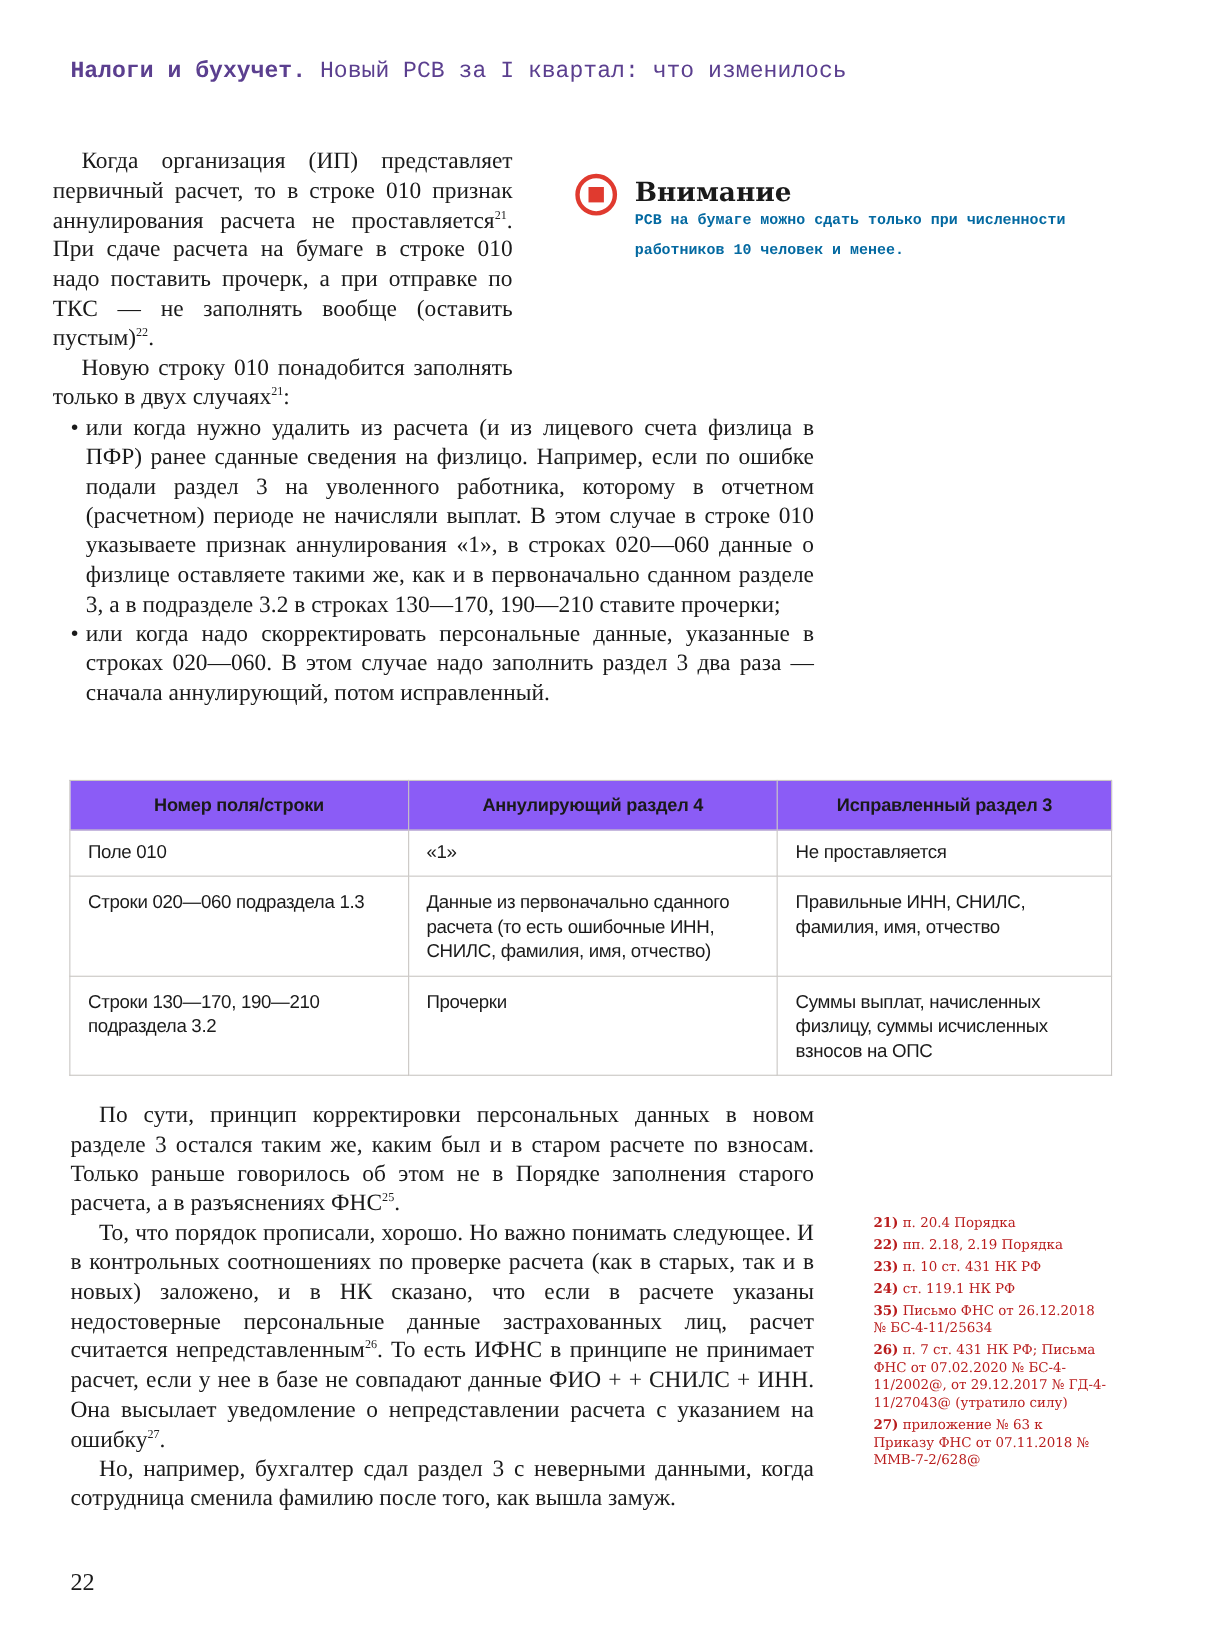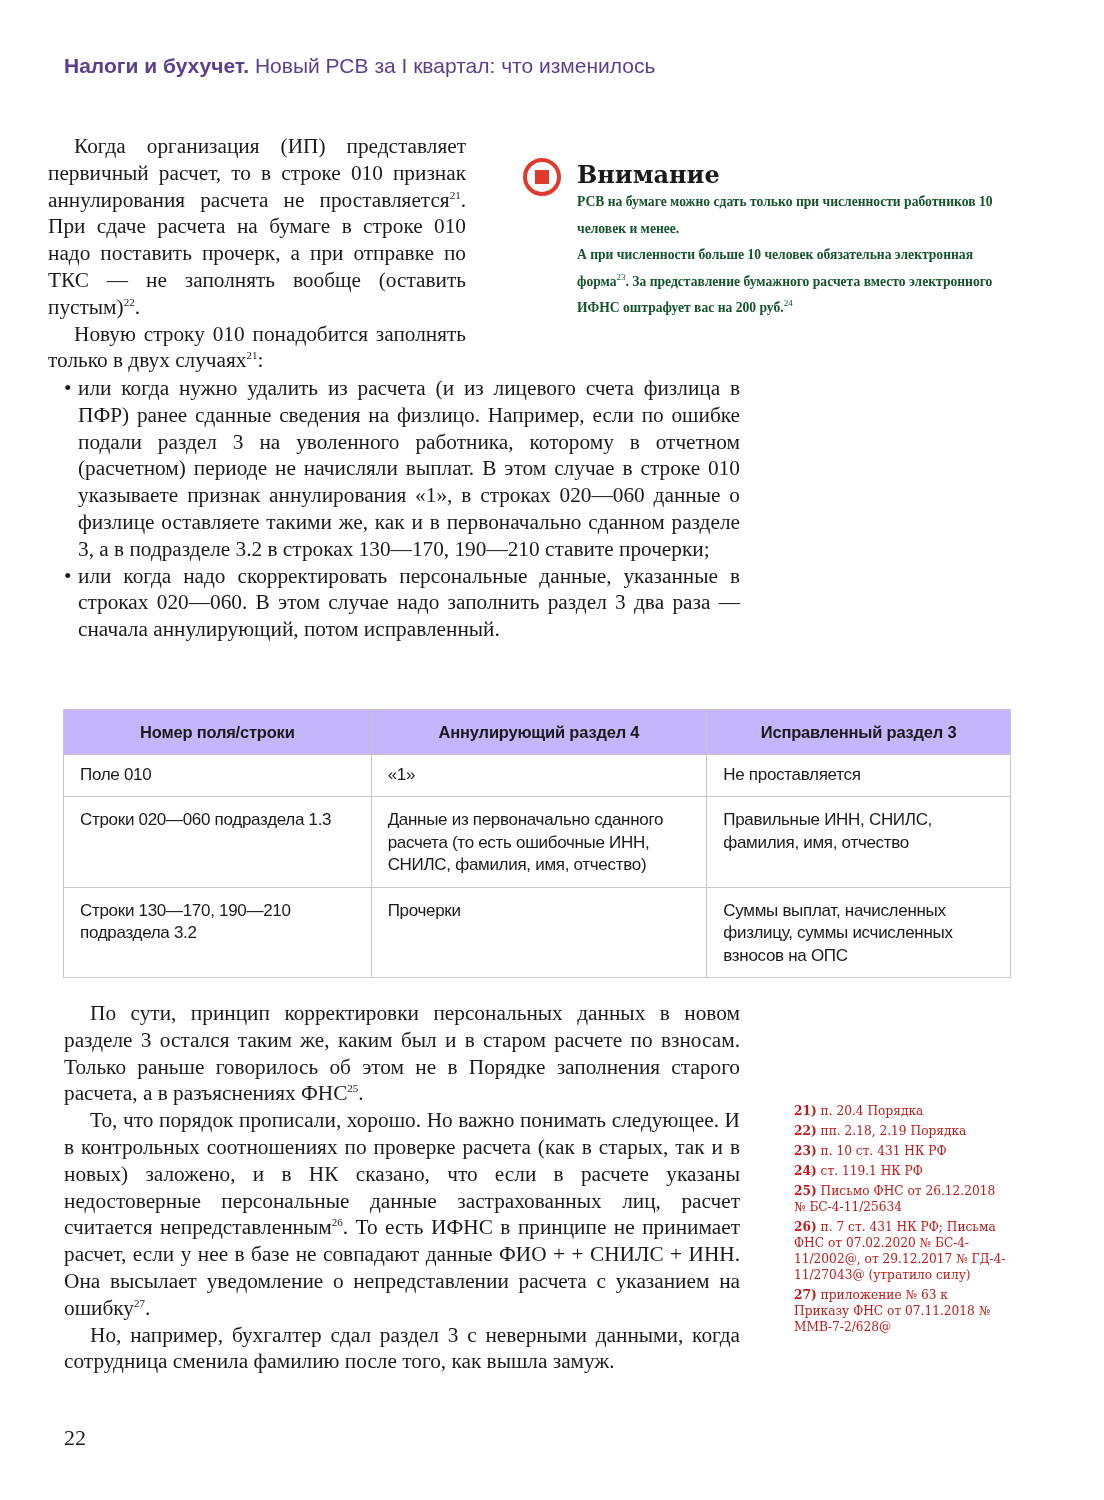--- a/index.html
+++ b/index.html
@@ -1,38 +1,38 @@
 <!DOCTYPE html>
 <html><head>
 <meta charset="utf-8">
 <style>
   html, body { margin: 0; padding: 0; background: #ffffff; }
   body { width: 1104px; height: 1500px; position: relative; overflow: hidden; color: #1a1a1a; }
 
-  .header { position: absolute; left: 64px; top: 54px; font-family: Liberation Sans, sans-serif; font-size: 21px; color: #5b3f8f; white-space: nowrap; }
+  .header { position: absolute; left: 64px; top: 54px; font-family: Liberation Mono, monospace; font-size: 21px; color: #5b3f8f; white-space: nowrap; }
   .header b { font-weight: bold; }
 
   .body-text { font-family: "Liberation Serif", "DejaVu Serif", serif; font-size: 21.3px; line-height: 26.8px; color: #1a1a1a; }
   .p { margin: 0; text-align: justify; text-indent: 26px; }
   .sup { font-size: 11px; vertical-align: super; line-height: 0; }
 
   .col-left { position: absolute; left: 48px; top: 133px; width: 418px; }
   .col-wide { position: absolute; left: 64px; top: 375px; width: 676px; }
   .bullet { position: relative; padding-left: 14px; text-align: justify; margin: 0; }
   .bullet .dot { position: absolute; left: 0; top: 0; }
 
   .notice { position: absolute; left: 522px; top: 155px; width: 490px; }
   .notice-icon { position: absolute; left: 0; top: 2px; width: 40px; height: 40px; }
   .notice-title { position: absolute; left: 55px; top: 5px; font-family: "DejaVu Serif", serif; font-weight: bold; font-size: 24px; color: #1a1a1a; }
-  .notice-body { position: absolute; left: 55px; top: 34px; width: 440px; font-family: Liberation Serif, serif; font-weight: bold; font-size: 13.6px; line-height: 26.6px; color: #14532d; }
+  .notice-body { position: absolute; left: 55px; top: 34px; width: 440px; font-family: Liberation Mono, monospace; font-weight: bold; font-size: 13.6px; line-height: 26.6px; color: #0369a1; }
   .notice-body .sup { font-size: 9px; font-weight: normal; }
 
   table.t { position: absolute; left: 63px; top: 709px; width: 948px; border-collapse: collapse; font-family: "Liberation Sans", sans-serif; font-size: 17px; color: #1a1a1a; }
   table.t th, table.t td { border: 1px solid #c9c6c3; vertical-align: top; }
-  table.t th { background: #c4b5fd; font-weight: bold; height: 42px; vertical-align: middle; text-align: center; font-size: 16.5px; letter-spacing: -0.2px; }
+  table.t th { background: #8b5cf6; font-weight: bold; height: 42px; vertical-align: middle; text-align: center; font-size: 16.5px; letter-spacing: -0.2px; }
   table.t td { padding: 12px 16px 10px 16px; line-height: 22.5px; letter-spacing: -0.3px; }
   table.t col.c1 { width: 308px; }
   table.t col.c2 { width: 336px; }
   table.t col.c3 { width: 304px; }
 
   .col-bottom { position: absolute; left: 64px; top: 1000px; width: 676px; }
 
   .footnotes { position: absolute; left: 794px; top: 1103px; width: 240px; font-family: "DejaVu Serif", serif; font-size: 12.2px; line-height: 16px; color: #b91c1c; }
   .fn { margin: 0 0 4px 0; }
   .fn b { font-weight: bold; }
@@ -53,21 +53,20 @@
 </div>
 
 <div class="notice">
   <svg class="notice-icon" viewBox="0 0 40 40">
     <circle cx="20" cy="20" r="17" fill="none" stroke="#e03a2f" stroke-width="4"></circle>
     <rect x="13" y="13" width="14" height="14" fill="#e03a2f"></rect>
   </svg>
   <div class="notice-title">Внимание</div>
   <div class="notice-body">
     <div>РСВ на бумаге можно сдать только при численности работников 10 человек и менее.</div>
-    <div><span>А при численности больше 10 человек обязательна электронная форма</span><span class="sup">23</span><span>. За представление бумажного расчета вместо электронного ИФНС оштрафует вас на 200 руб.</span><span class="sup">24</span></div>
   </div>
 </div>
 
 <div class="col-wide body-text">
   <p class="bullet"><span class="dot">•</span><span>или когда нужно удалить из расчета (и из лицевого счета физлица в ПФР) ранее сданные сведения на физлицо. Например, если по ошибке подали раздел 3 на уволенного работника, которому в отчетном (расчетном) периоде не начисляли выплат. В этом случае в строке 010 указываете признак аннулирования «1», в строках 020—060 данные о физлице оставляете такими же, как и в первоначально сданном разделе 3, а в подразделе 3.2 в строках 130—170, 190—210 ставите прочерки;</span></p>
   <p class="bullet"><span class="dot">•</span><span>или когда надо скорректировать персональные данные, указанные в строках 020—060. В этом случае надо заполнить раздел 3 два раза — сначала аннулирующий, потом исправленный.</span></p>
 </div>
 
 <table class="t">
   <colgroup>
@@ -105,18 +104,18 @@
   <p class="p"><span>По сути, принцип корректировки персональных данных в новом разделе 3 остался таким же, каким был и в старом расчете по взносам. Только раньше говорилось об этом не в Порядке заполнения старого расчета, а в разъяснениях ФНС</span><span class="sup">25</span><span>.</span></p>
   <p class="p"><span>То, что порядок прописали, хорошо. Но важно понимать следующее. И в контрольных соотношениях по проверке расчета (как в старых, так и в новых) заложено, и в НК сказано, что если в расчете указаны недостоверные персональные данные застрахованных лиц, расчет считается непредставленным</span><span class="sup">26</span><span>. То есть ИФНС в принципе не принимает расчет, если у нее в базе не совпадают данные ФИО + + СНИЛС + ИНН. Она высылает уведомление о непредставлении расчета с указанием на ошибку</span><span class="sup">27</span><span>.</span></p>
   <p class="p">Но, например, бухгалтер сдал раздел 3 с неверными данными, когда сотрудница сменила фамилию после того, как вышла замуж.</p>
 </div>
 
 <div class="footnotes">
   <p class="fn"><b>21)</b> <span>п. 20.4 Порядка</span></p>
   <p class="fn"><b>22)</b> <span>пп. 2.18, 2.19 Порядка</span></p>
   <p class="fn"><b>23)</b> <span>п. 10 ст. 431 НК РФ</span></p>
   <p class="fn"><b>24)</b> <span>ст. 119.1 НК РФ</span></p>
-  <p class="fn" style="width:210px;"><b>25)</b> <span>Письмо ФНС от 26.12.2018 № БС-4-11/25634</span></p>
+  <p class="fn" style="width:210px;"><b>35)</b> <span>Письмо ФНС от 26.12.2018 № БС-4-11/25634</span></p>
   <p class="fn" style="width:225px;"><b>26)</b> <span>п. 7 ст. 431 НК РФ; Письма ФНС от 07.02.2020 № БС-4-11/2002@, от 29.12.2017 № ГД-4-11/27043@ (утратило силу)</span></p>
   <p class="fn" style="width:200px;"><b>27)</b> <span>приложение № 63 к Приказу ФНС от 07.11.2018 № ММВ-7-2/628@</span></p>
 </div>
 
 <div class="page-num">22</div>
 
 </body></html>

